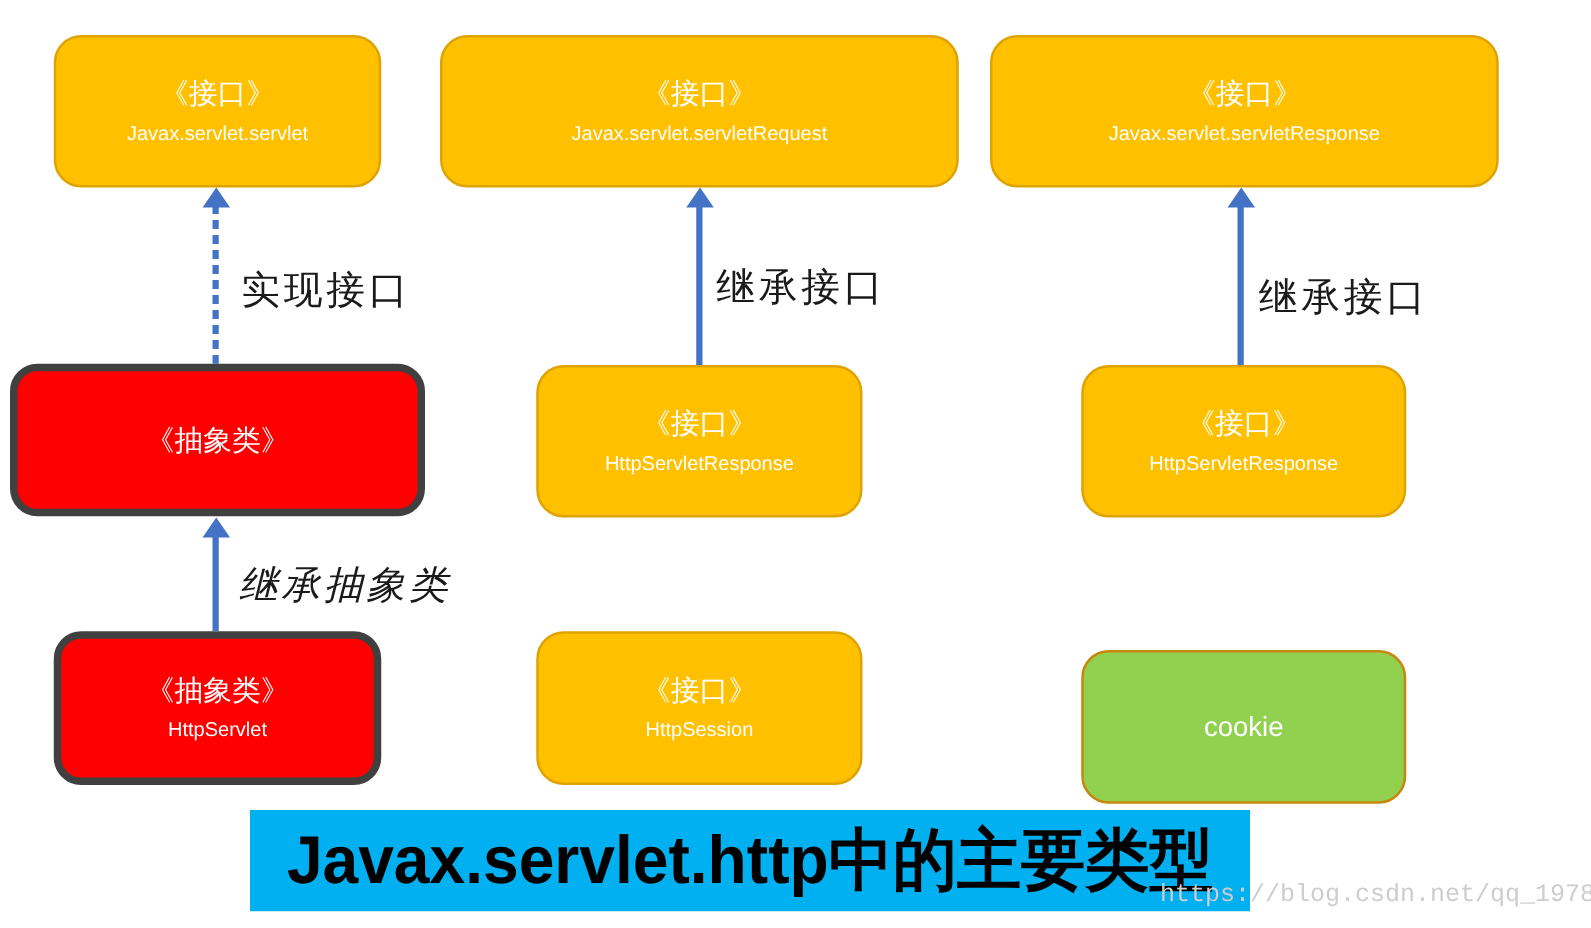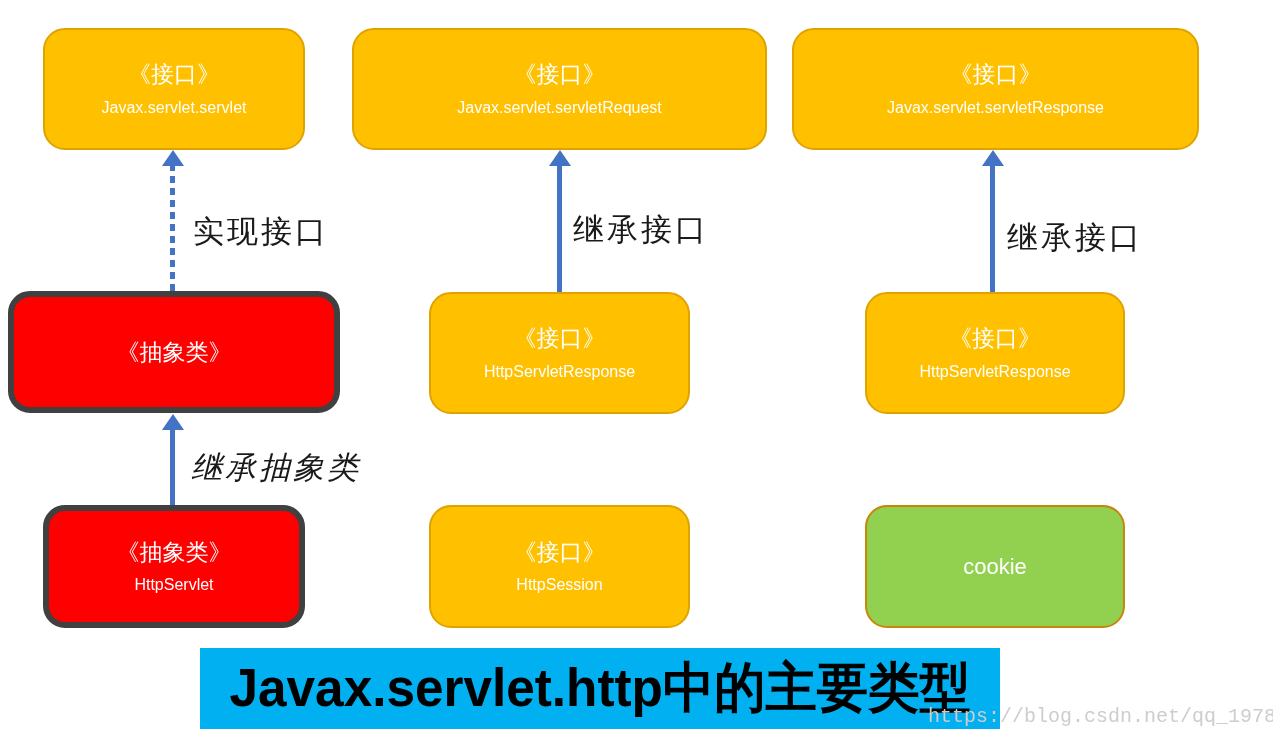--- a/index.html
+++ b/index.html
@@ -22,21 +22,21 @@
     align-items: center; justify-content: center;
     color: #ffffff; text-align: center;
     line-height: 1.25;
   }
   .box .line1 { font-size: 23px; }
   .box .line2 { font-size: 16px; margin-top: 9px; }
   .box.single .line1 { font-size: 22px; }
 
   .orange { background: #FFC000; border: 2px solid #dfa300; }
   .red    { background: #FE0000; border: 6px solid #404040; }
-  .green  { background: #92D050; border: 2px solid #C8860A; }
+  .green  { background: #92D050; border: 2px solid #C8860A; margin-top: 15px; }
 
   
   #box-servlet            { left: 43px;  top: 28px;  width: 262px; height: 122px; }
   #box-servlet-request    { left: 352px; top: 28px;  width: 415px; height: 122px; }
   #box-servlet-response   { left: 792px; top: 28px;  width: 407px; height: 122px; }
   #box-generic-servlet    { left: 8px;   top: 291px; width: 332px; height: 122px; }
   #box-http-request       { left: 429px; top: 292px; width: 261px; height: 122px; }
   #box-http-response      { left: 865px; top: 292px; width: 260px; height: 122px; }
   #box-http-servlet       { left: 43px;  top: 505px; width: 262px; height: 123px; }
   #box-http-session       { left: 429px; top: 505px; width: 261px; height: 123px; }

